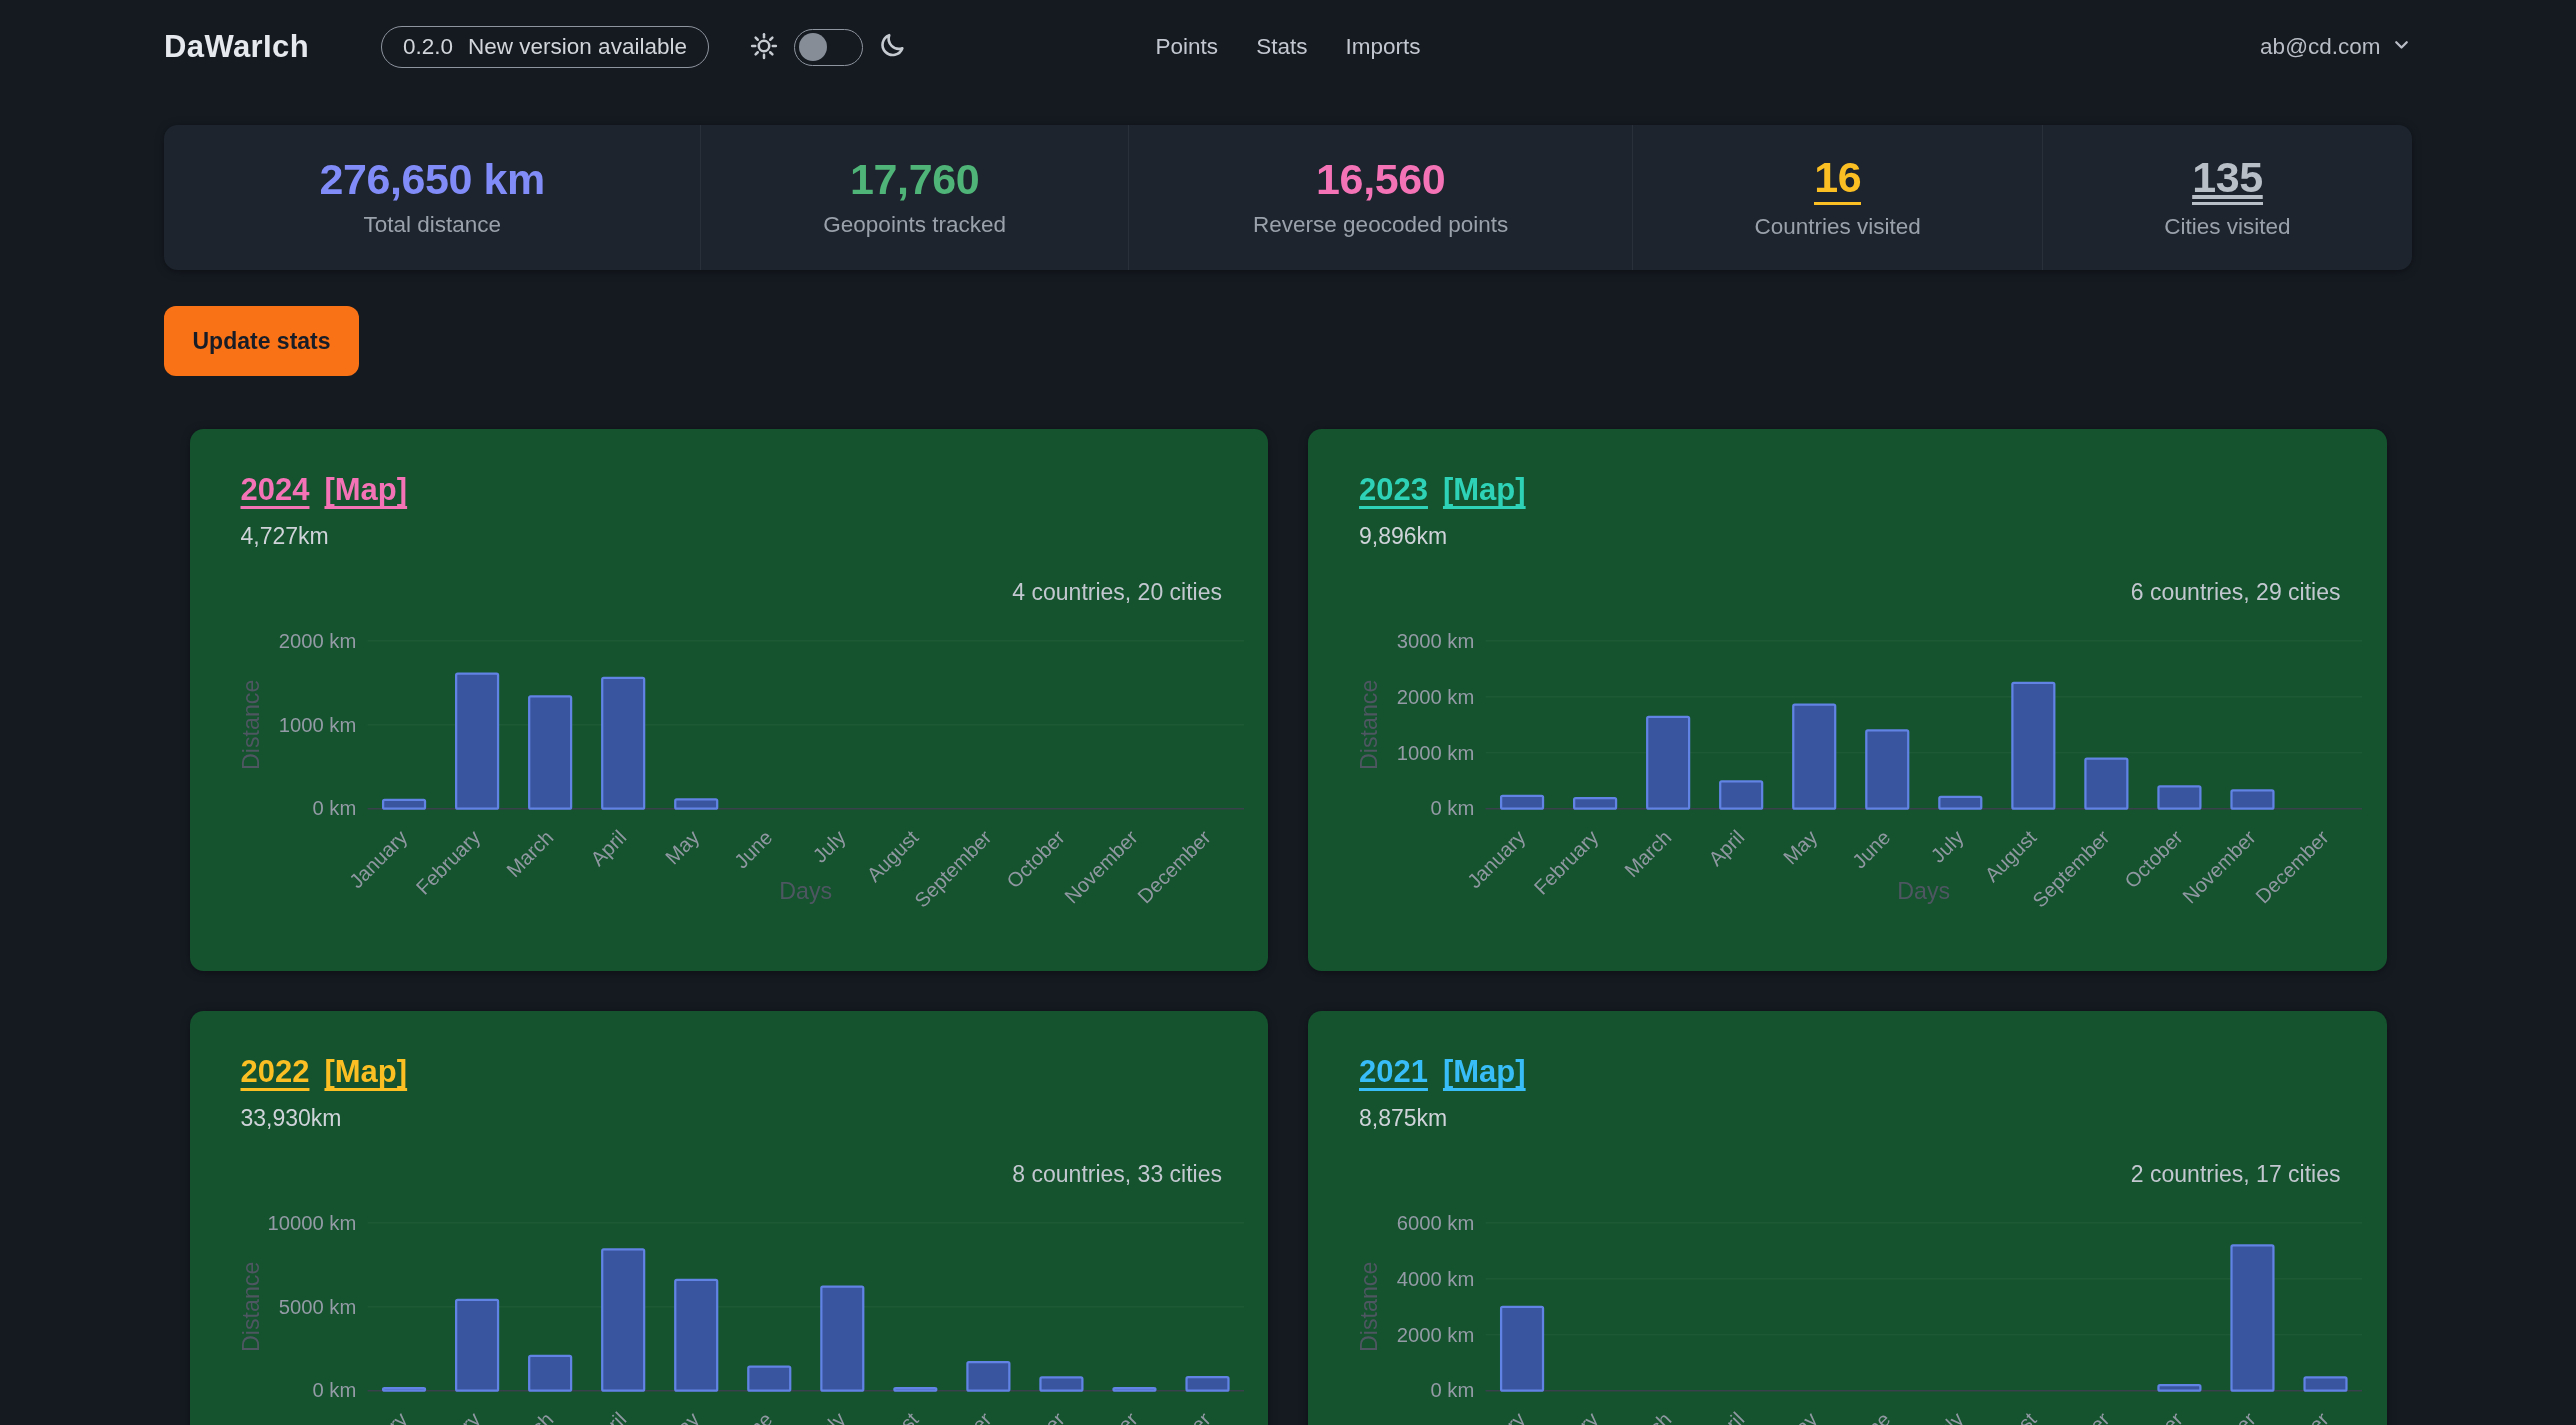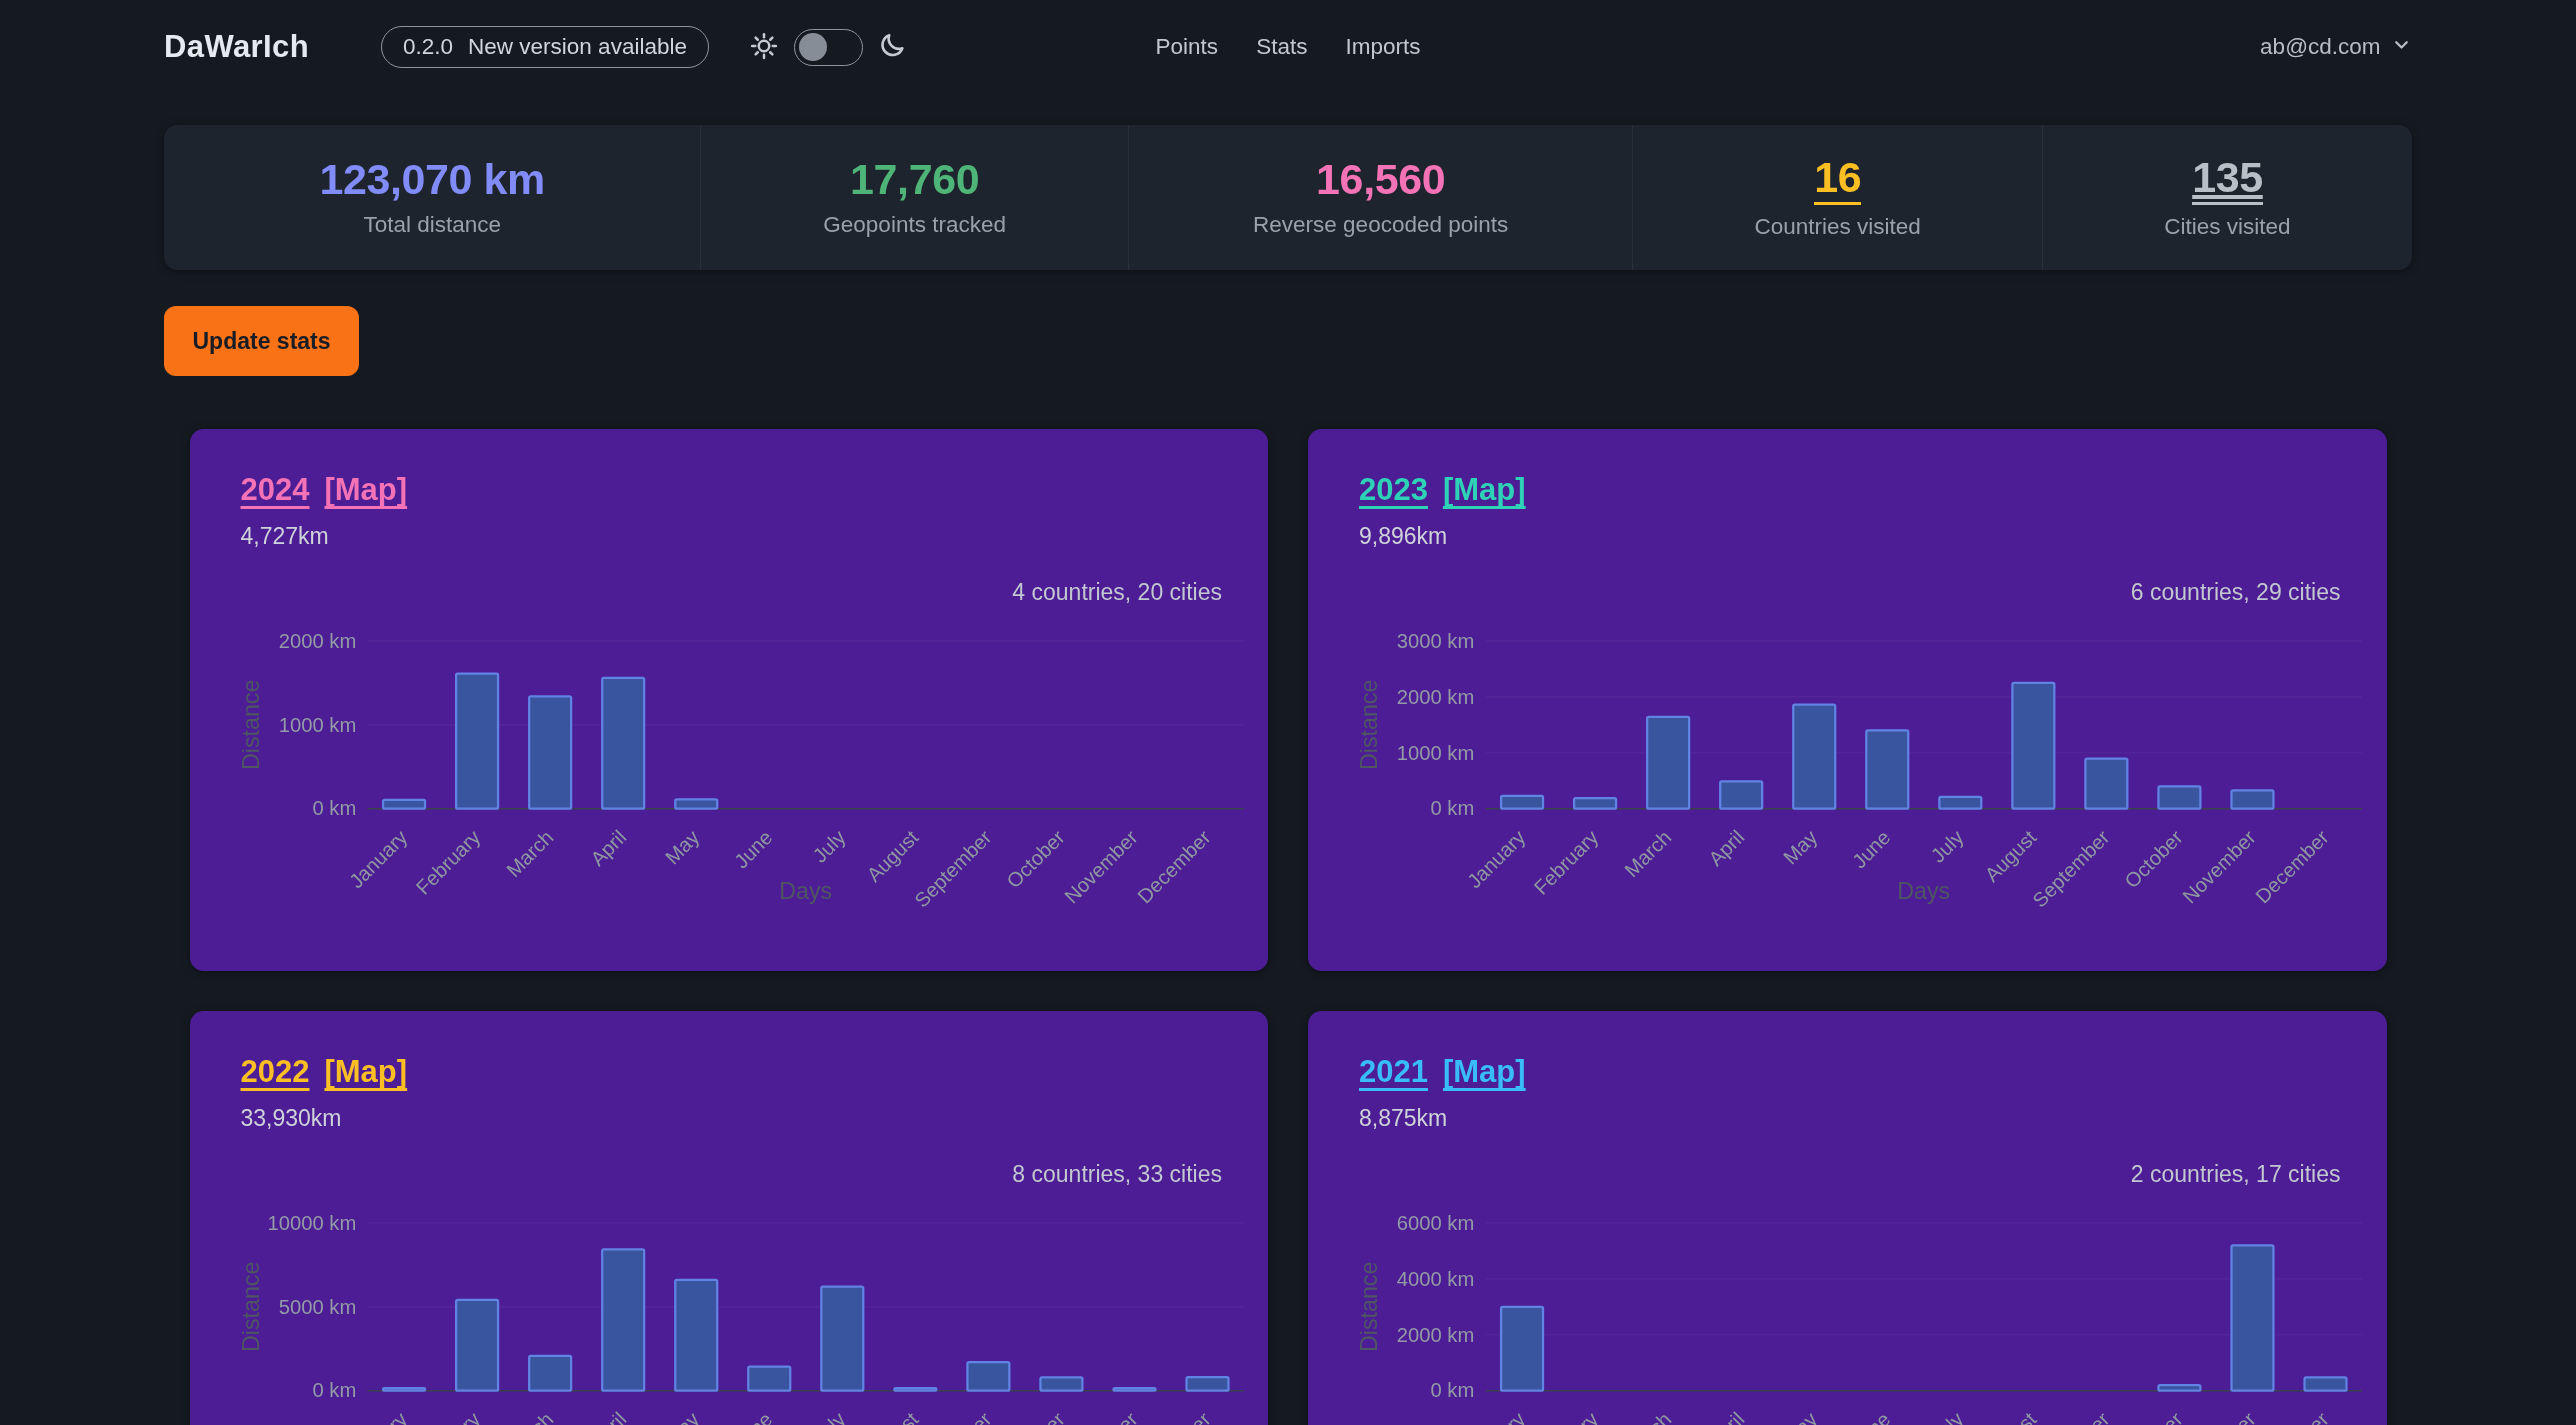--- a/index.html
+++ b/index.html
@@ -52,21 +52,21 @@
   
   .update-btn{
     margin-top:36px;display:inline-block;border:none;cursor:pointer;
     background:#f97316;color:#171c26;font-family:inherit;
     font-size:23px;font-weight:700;padding:0 28.5px;height:70px;border-radius:12px;
   }
 
   
   .cards{width:2197px;margin:53px auto 0;display:grid;grid-template-columns:1fr 1fr;gap:40px 40px;}
   .card{
-    position:relative;height:542px;background:#4c1d95;border-radius:13.5px;
+    position:relative;height:542px;background:#14532d;border-radius:13.5px;
     box-shadow:0 1.5px 9px rgba(0,0,0,.35);
   }
   .card h2{margin:0;padding:43px 0 0 51px;font-size:31px;font-weight:700;display:flex;gap:15px;}
   .card h2 a{
     color:inherit;cursor:pointer;
     text-decoration:underline;text-decoration-thickness:3px;text-underline-offset:6px;
   }
   .card .dist{padding:15px 0 0 51px;font-size:23px;color:#cfd3d9;}
   .card .summary{position:absolute;right:46px;top:150px;font-size:23px;color:#c3c8d0;}
   .card svg.chart{position:absolute;left:0;top:202px;width:1078px;height:315px;}
@@ -115,21 +115,21 @@
       <span class="icon-svg">
         <svg width="21" height="21" viewBox="0 0 24 24" fill="none" stroke="#b9bec6" stroke-width="2.6" stroke-linecap="round" stroke-linejoin="round">
           <polyline points="6,9.5 12,15.5 18,9.5"></polyline>
         </svg>
       </span>
     </div>
   </header>
 
   <section class="stats">
     <div class="stat s1">
-      <div class="value" style="color: rgb(129, 140, 248);">123,070 km</div>
+      <div class="value" style="color: rgb(129, 140, 248);">276,650 km</div>
       <div class="label">Total distance</div>
     </div>
     <div class="stat s2">
       <div class="value" style="color: rgb(79, 180, 119);">17,760</div>
       <div class="label">Geopoints tracked</div>
     </div>
     <div class="stat s3">
       <div class="value" style="color: rgb(244, 114, 182);">16,560</div>
       <div class="label">Reverse geocoded points</div>
     </div>

